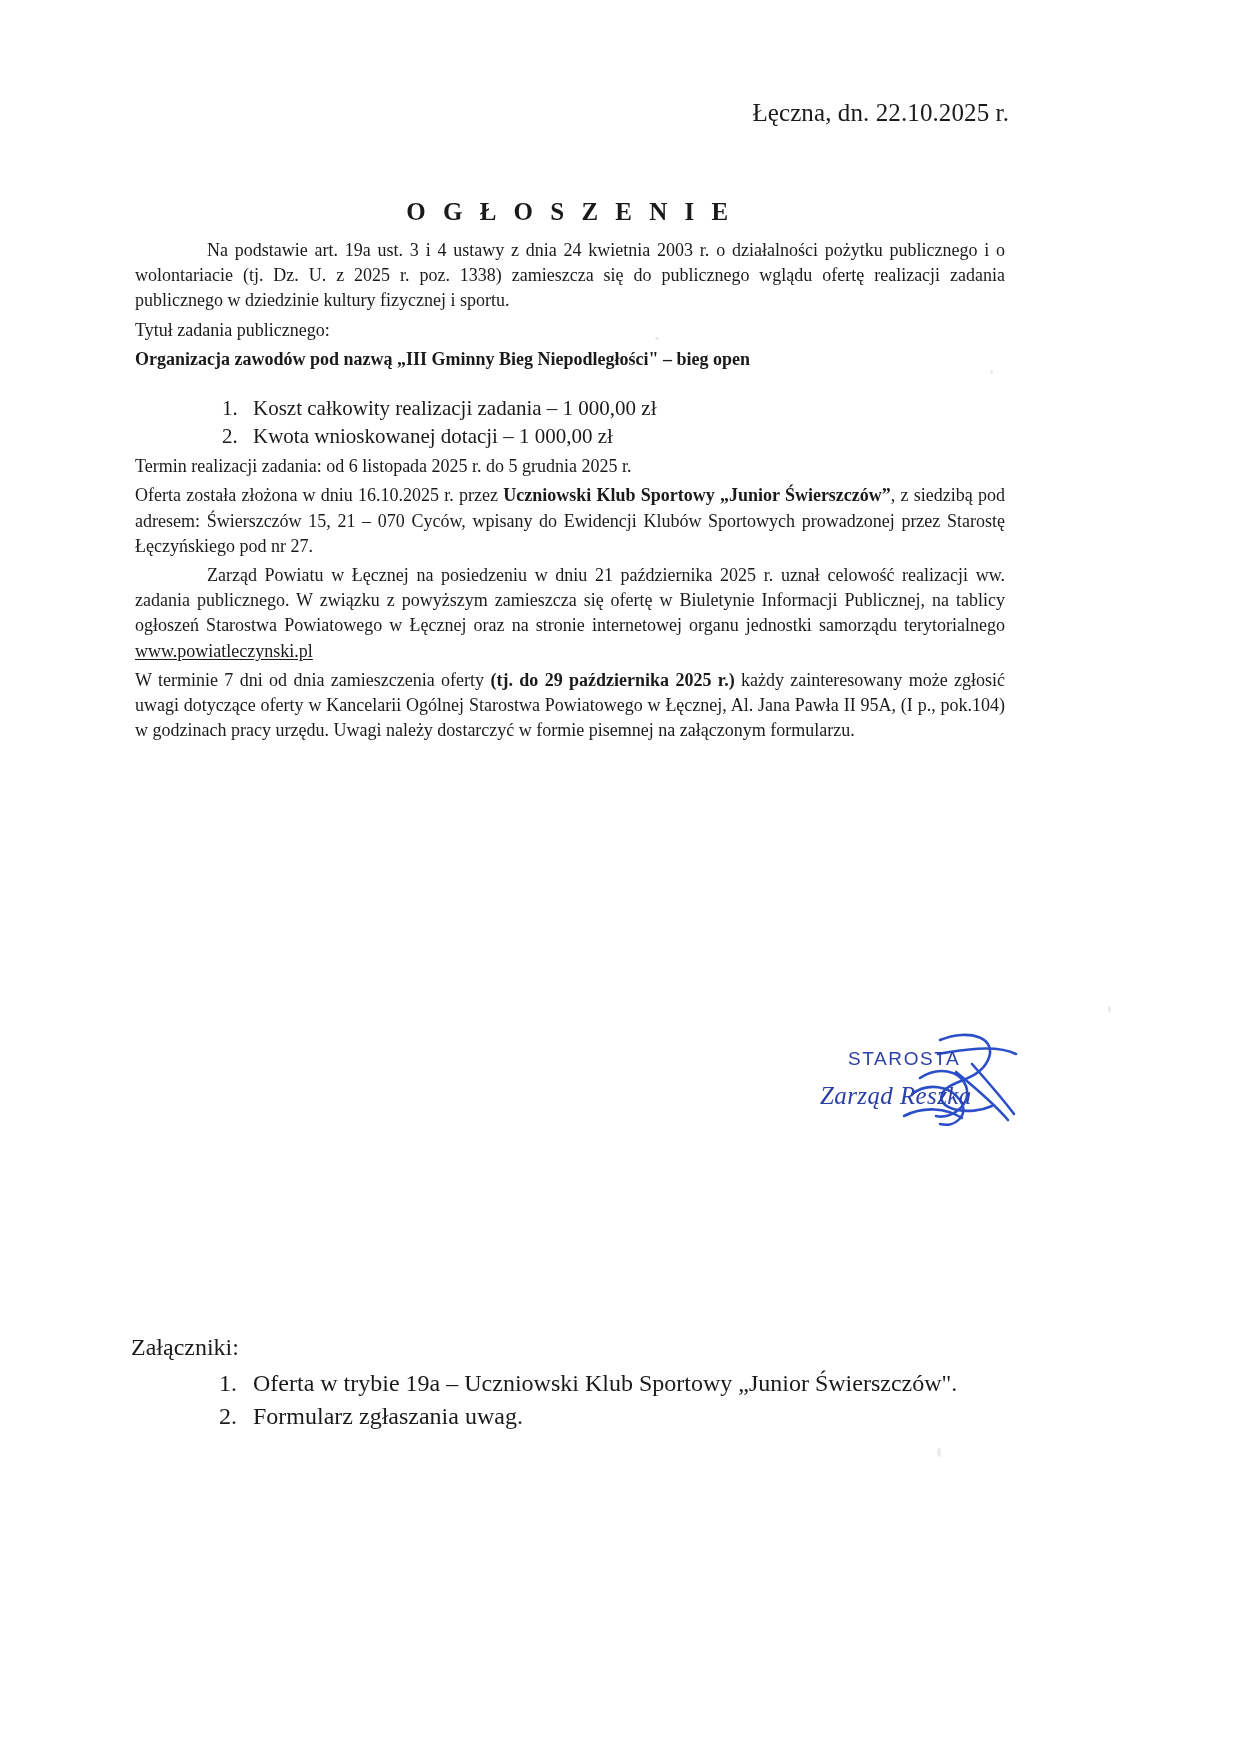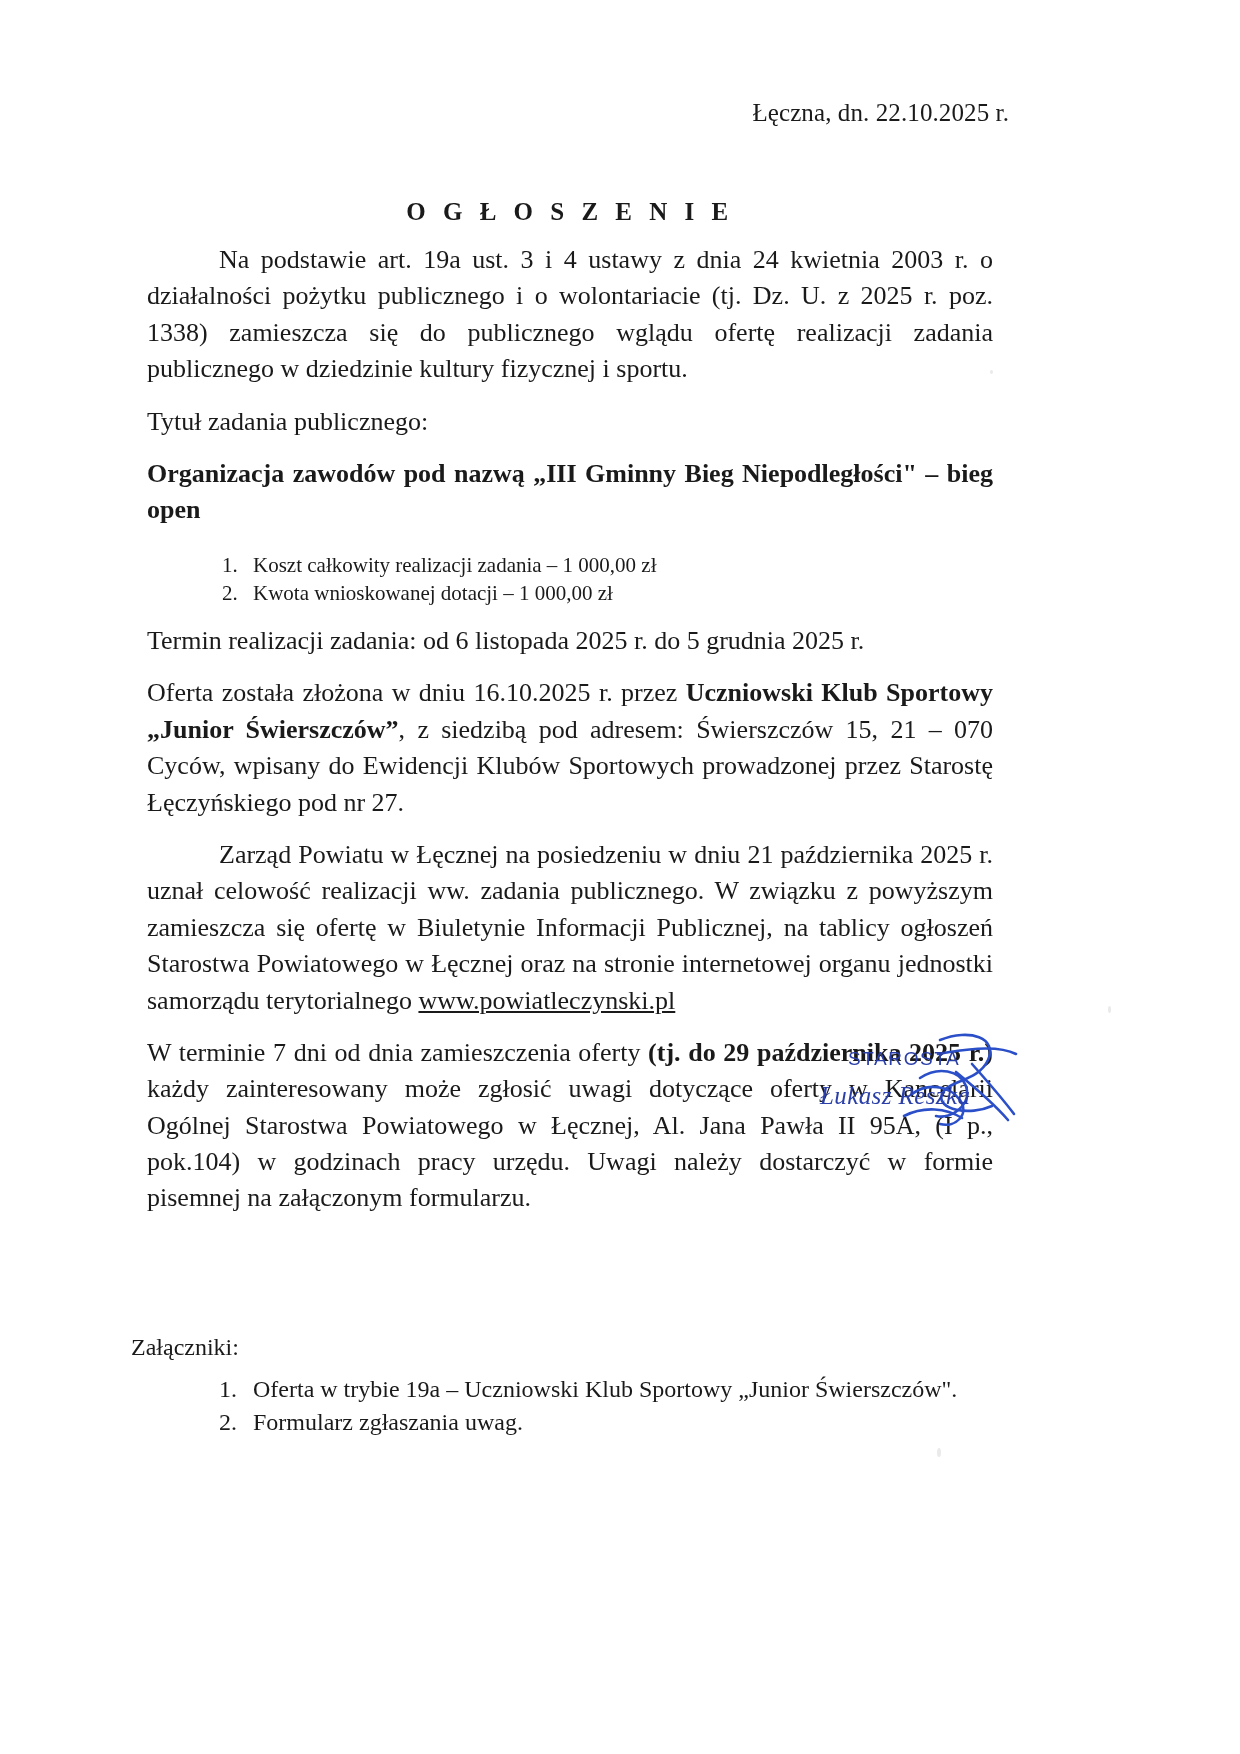--- a/index.html
+++ b/index.html
@@ -43,25 +43,25 @@
     text-align: center;
     font-weight: bold;
     font-size: 25px;
     letter-spacing: 5.5px;
     margin-top: 70px;
     margin-bottom: 12px;
   }
 
   
   p.body-par {
-    font-size: 26px;
+    font-size: 18px;
     line-height: 1.40;
     text-align: justify;
     text-justify: inter-word;
-    margin: 16px;
+    margin: 4px;
   }
   .par-intro {
     margin-top: 38px;
     text-indent: 72px;
   }
   .par-indent {
     text-indent: 72px;
   }
   .gap-lg { margin-top: 42px; }
   .gap-sm { margin-top: 16px; }
@@ -79,21 +79,21 @@
     margin: 22px 0 0 0;
     padding-left: 112px;
     font-size: 21px;
     line-height: 1.34;
   }
   ol.num-list li {
     padding-left: 10px;
     text-align: left;
   }
   ol.attach-list {
-    margin: 10px 0 0 0;
+    margin: 4px 0 0 0;
     padding-left: 112px;
     font-size: 24px;
     line-height: 1.38;
   }
   ol.attach-list li {
     padding-left: 10px;
     text-align: left;
   }
 
   
@@ -198,21 +198,21 @@
         <path d="M120 20 C150 8, 178 18, 168 40 C158 62, 128 60, 122 74 C116 90, 150 96, 172 86"></path>
         <path d="M118 34 C140 30, 176 24, 196 34"></path>
         <path d="M100 58 C118 46, 140 50, 146 66 C152 84, 132 100, 116 96"></path>
         <path d="M92 74 C108 62, 130 66, 140 80 C150 94, 136 108, 120 104"></path>
         <path d="M136 52 C158 70, 176 86, 188 100"></path>
         <path d="M152 44 C168 62, 182 78, 194 94"></path>
         <path d="M84 96 C104 86, 126 88, 142 98"></path>
       </g>
     </svg>
     <div class="sig-title">STAROSTA</div>
-    <div class="sig-name">Łukasz Reszka</div>
+    <div class="sig-name">Zarząd Reszka</div>
   </div>
 
   <div class="attachments">
     <p class="attach-label">Załączniki:</p>
     <ol class="attach-list">
       <li>Oferta w trybie 19a – Uczniowski Klub Sportowy „Junior Świerszczów".</li>
       <li>Formularz zgłaszania uwag.</li>
     </ol>
   </div>
 

